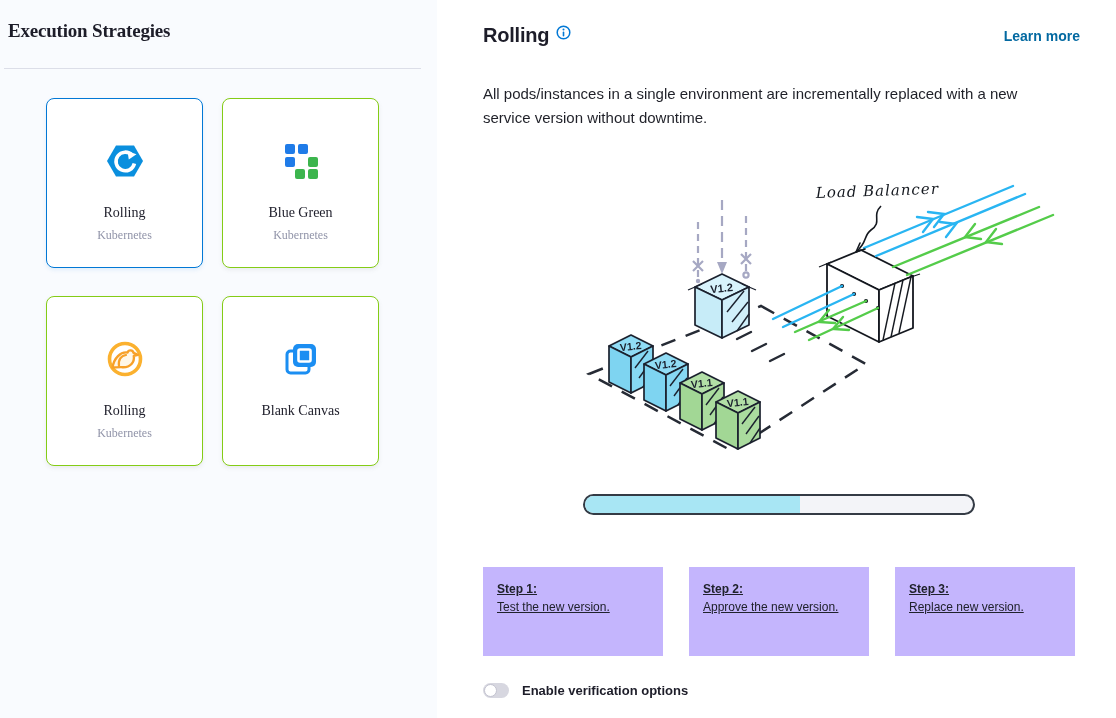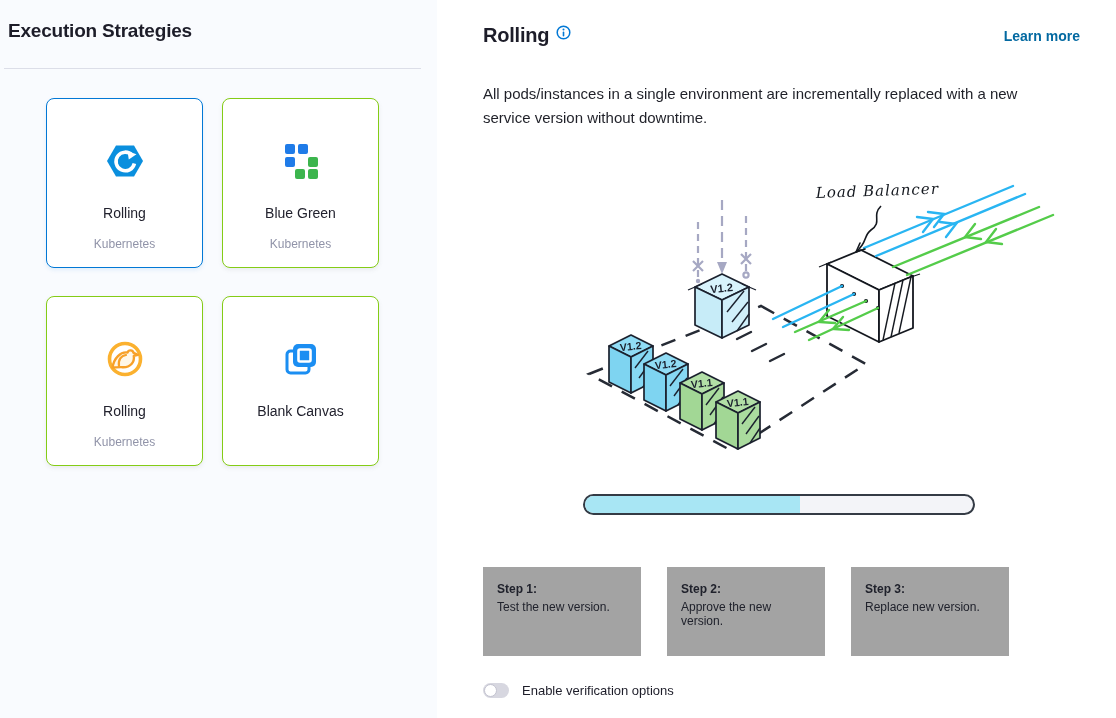--- a/index.html
+++ b/index.html
@@ -7,41 +7,42 @@
   body {
     font-family:"Liberation Sans","DejaVu Sans",sans-serif;
     background:#ffffff; color:#1d1d29;
   }
   .app { display:flex; width:1116px; height:718px; }
 
   
   .left {
     width:437px; height:718px; background:#f9fbfe; flex:none;
     padding:20px 0 0 0;
+    font-family:Liberation Serif, serif;
   }
   .left h1 {
     font-size:19px; font-weight:700; letter-spacing:-0.2px;
     color:#1d1d29; margin-left:8px;
   }
   .divider { border:none; border-top:1px solid #dcdee8; margin:26px 16px 0 4px; }
   .cards {
     margin:29px 0 0 46px;
     display:grid; grid-template-columns:157px 157px;
     grid-column-gap:19px; grid-row-gap:28px;
   }
   .card {
     width:157px; height:170px; background:#ffffff; border-radius:8px;
     border:1px solid #84cc16; box-shadow:0 2px 4px rgba(96,97,112,0.10);
     display:flex; flex-direction:column; align-items:center;
     padding-top:42px; cursor:pointer;
   }
   .card.selected { border:1px solid #0278d5; box-shadow:0 2px 4px rgba(2,120,213,0.10); }
   .card-icon { width:40px; height:40px; display:block; }
   .card-name { margin-top:24px; font-size:14px; color:#22222e; }
-  .card-sub  { margin-top:16px; font-size:12px; color:#9093a8; }
+  .card-sub  { margin-top:7px; font-size:12px; color:#9093a8; }
 
   
   .right { width:679px; height:718px; background:#ffffff; padding:24px 0 0 46px; flex:none; }
   .head { display:flex; align-items:center; width:597px; }
   .head h2 { font-size:20px; font-weight:700; letter-spacing:-0.2px; color:#1d1d29; }
   .info { margin-left:7px; margin-top:-6px; display:block; cursor:pointer; }
   .learn-more {
     margin-left:auto; font-size:14px; font-weight:700; color:#0369a1;
     text-decoration:none; cursor:pointer;
   }
@@ -49,35 +50,35 @@
     margin-top:35px; width:580px; font-size:15px; line-height:24px; color:#1f2028;
   }
   .illus { display:block; margin:34px 0 0 78px; }
   .progress {
     margin:30px 0 0 100px; width:392px; height:21px;
     border:2px solid #343b45; border-radius:12px; background:#f3f4f8; overflow:hidden;
   }
   .progress .fill { height:100%; background:#a8e6f4; width:0; }
   .steps { display:flex; margin-top:52px; width:592px; gap:26px; }
   .step {
-    width:158px; height:89px; background:#a3a3a3; padding:15px 14px;
-    font-size:12px; color:#20222c;
+    width:180px; height:89px; background:#c4b5fd; padding:15px 14px;
+    font-size:12px; color:#20222c;text-decoration:underline;
   }
   .step-t { font-weight:700; }
   .step-b { margin-top:4px; }
   .toggle-row { display:flex; align-items:center; margin-top:27px; gap:13px; }
   .switch {
     width:26px; height:15px; border-radius:8px; background:#d7d7e0;
     position:relative; cursor:pointer; flex:none;
   }
   .switch .knob {
     position:absolute; left:1px; top:1px; width:13px; height:13px;
     border-radius:50%; background:#ffffff; border:1px solid #c2c2cf;
   }
-  .toggle-label { font-size:13px; font-weight:400; color:#1d1d29; }
+  .toggle-label { font-size:13px; font-weight:700; color:#1d1d29; }
 
   svg text { font-family:"Liberation Sans","DejaVu Sans",sans-serif; }
   .hand { font-family:"DejaVu Serif","Liberation Serif",serif; font-style:italic; }
 </style>
 </head>
 <body>
 
 <div class="app">
 
   <aside class="left">

